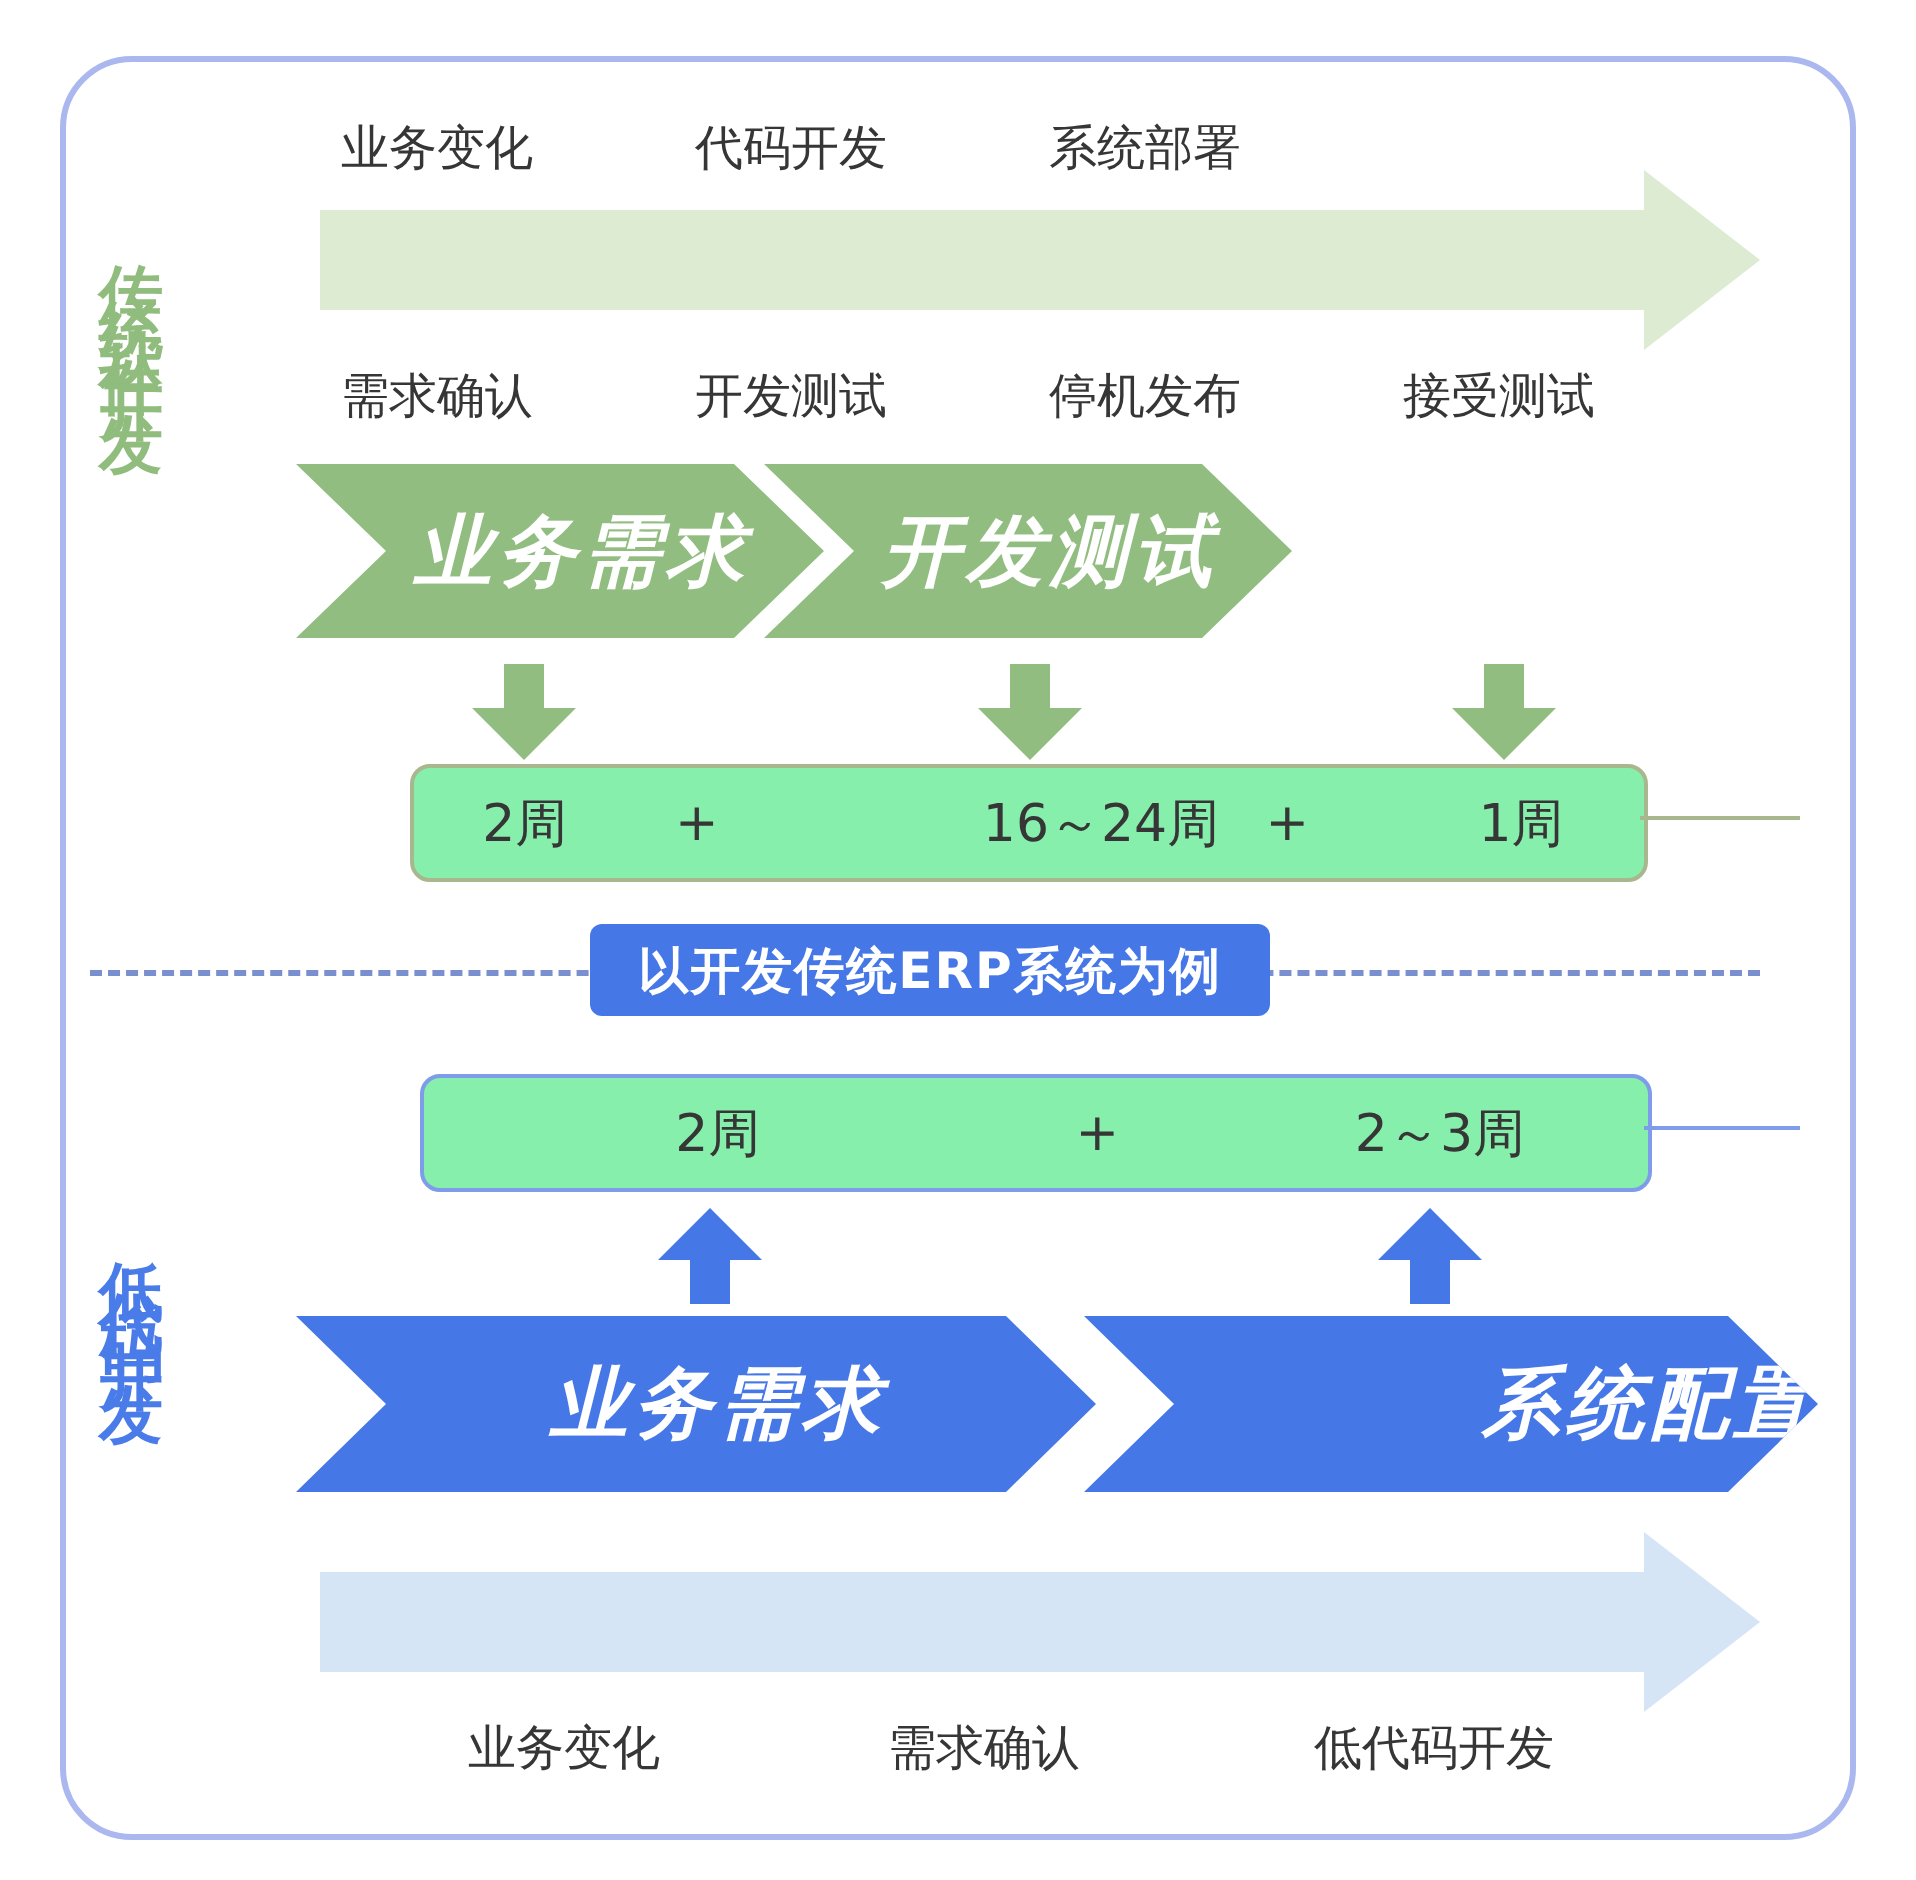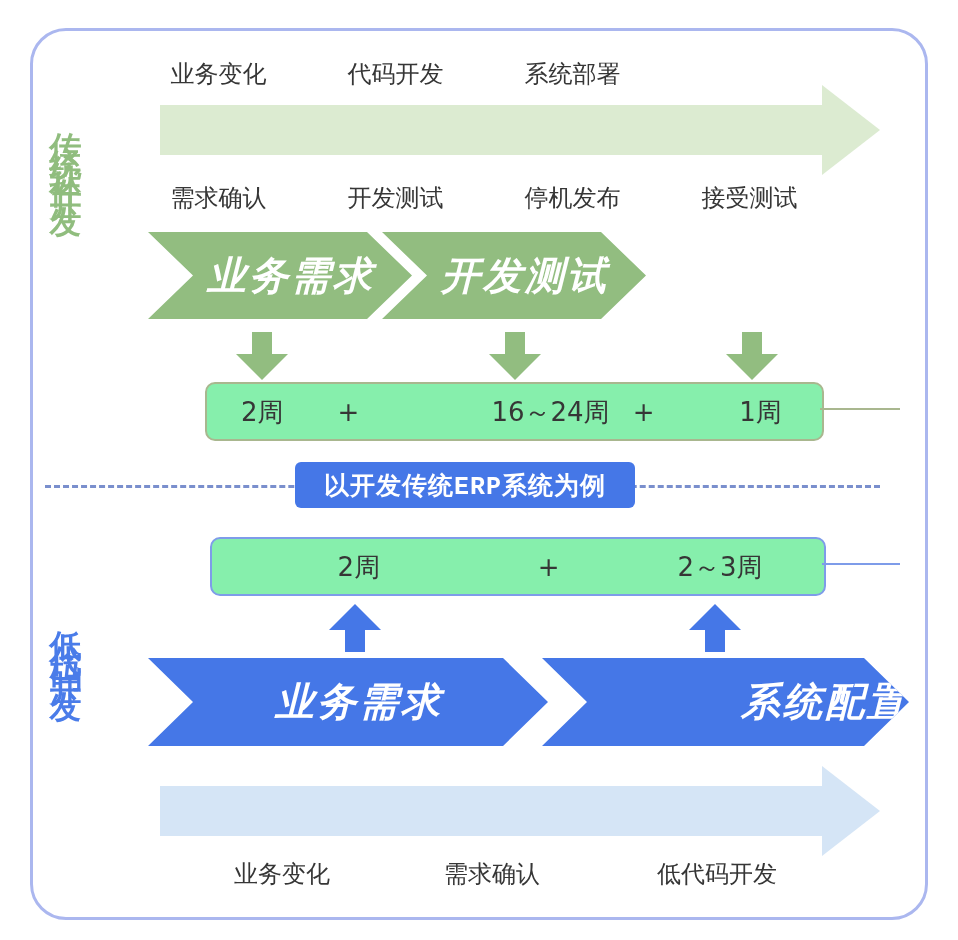--- a/index.html
+++ b/index.html
@@ -71,21 +71,20 @@
   .conn-blue  { background:var(--c-box2_border,#7e9ce9); }
 
   
   .dash-line { position:absolute; left:45px; top:485px; width:835px; height:0;
                border-top:3px dashed var(--c-dash,#7a8fcd); }
   .badge {
     position:absolute; left:295px; top:462px; width:340px; height:46px;
     background:var(--c-blue,#4577e7); border-radius:6px; color:#ffffff;
     font-size:25px; font-weight:bold; display:flex; align-items:center; justify-content:center;
     letter-spacing:1px;
-    font-family:Liberation Mono, monospace;
   }
 
   
   .bottom-label { position:absolute; top:858px; transform:translateX(-50%);
                   font-size:24px; font-weight:500; color:var(--c-text,#363636); white-space:nowrap; }
   .watermark {
     position:absolute; right:3px; top:884px; font-size:24px; font-weight:bold;
     color:var(--c-watermark,#4f4f4f); white-space:nowrap; letter-spacing:1px;
     text-shadow:-1px -1px 0 #fff, 1px -1px 0 #fff, -1px 1px 0 #fff, 1px 1px 0 #fff, 2px 2px 1px #fff;
   }

